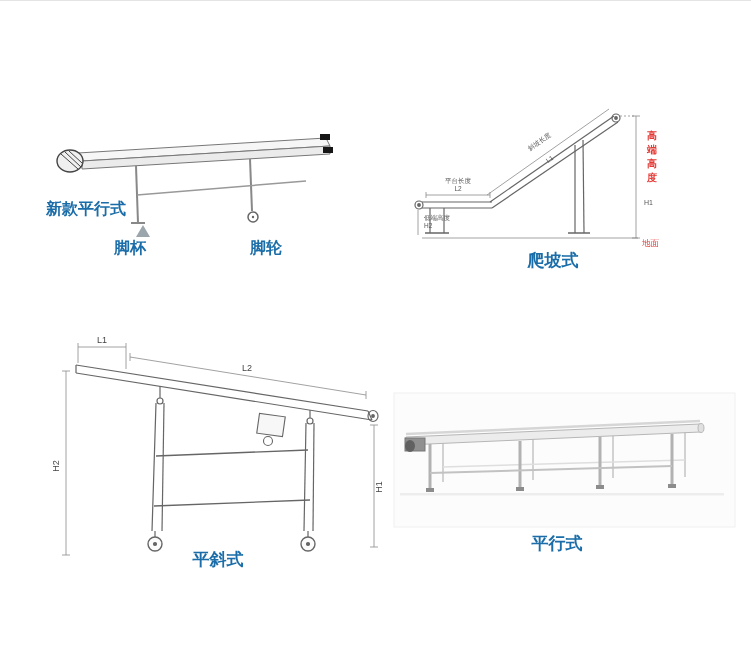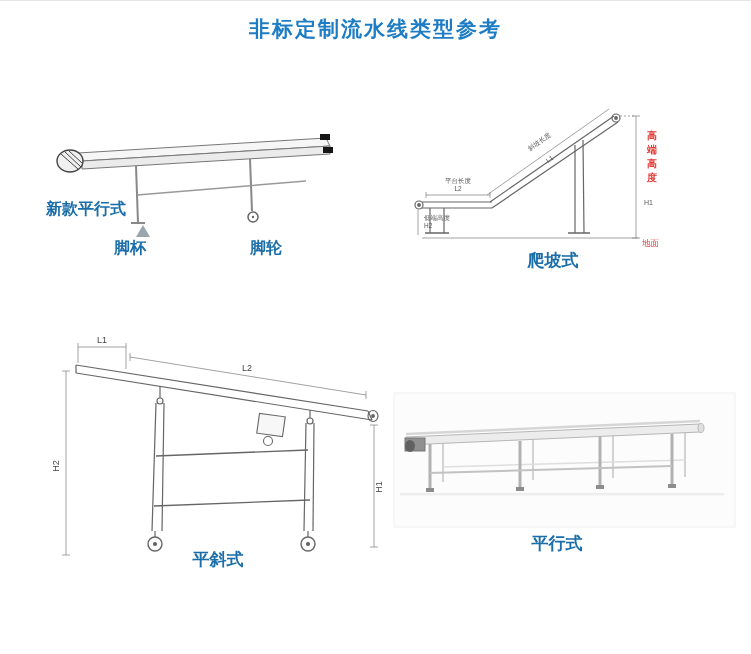--- a/index.html
+++ b/index.html
@@ -28,21 +28,20 @@
   .dim-code{font-size:9px;fill:#444;}
   .red-text{fill:#e23b36;}
   .thin{stroke:#8a8a8a;stroke-width:0.8;fill:none;}
   .draw{stroke:#666;stroke-width:1.2;fill:none;}
 </style>
 </head>
 <body>
 
 <div class="page">
 
-  <div class="page-title">非标定制流水线类型参考</div>
 
   <svg style="left:28px;top:60px;" width="335" height="200" viewBox="0 0 335 200">
     <g>
       <polygon points="50,92 298,77 302,85 54,100" fill="#f6f6f6" stroke="#777" stroke-width="1"></polygon>
       <polygon points="54,100 302,85 302,93 54,108" fill="#ebebeb" stroke="#777" stroke-width="1"></polygon>
 
       <ellipse cx="42" cy="100" rx="13" ry="11" fill="#f0f0f0" stroke="#444" stroke-width="1.4"></ellipse>
       <line x1="33" y1="93" x2="50" y2="108" stroke="#444" stroke-width="1"></line>
       <line x1="37" y1="91" x2="53" y2="106" stroke="#444" stroke-width="1"></line>
       <line x1="41" y1="90" x2="54" y2="102" stroke="#444" stroke-width="1"></line>

